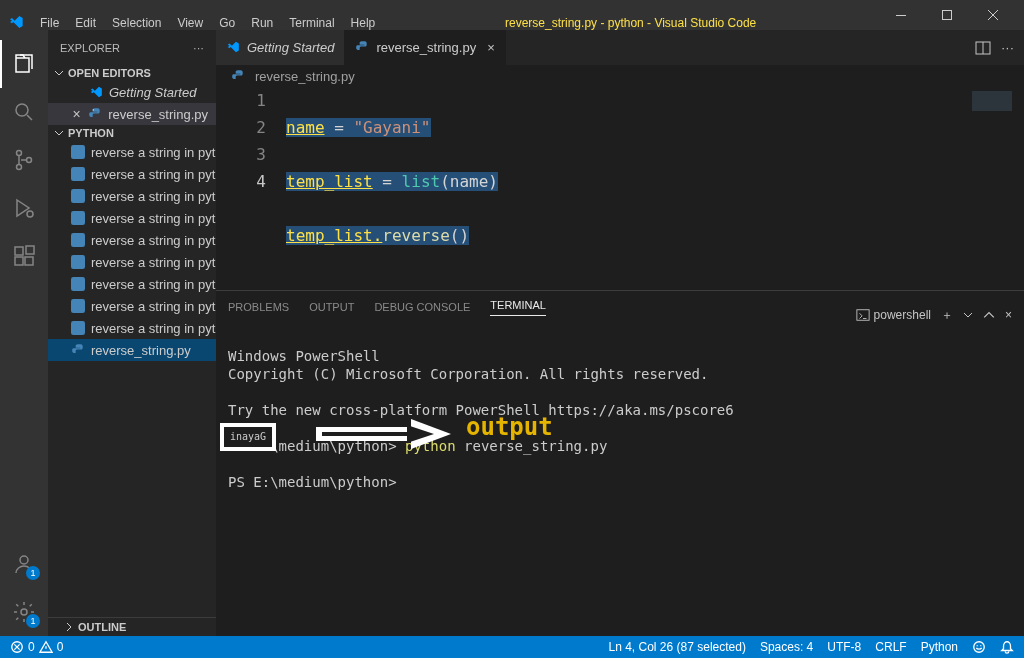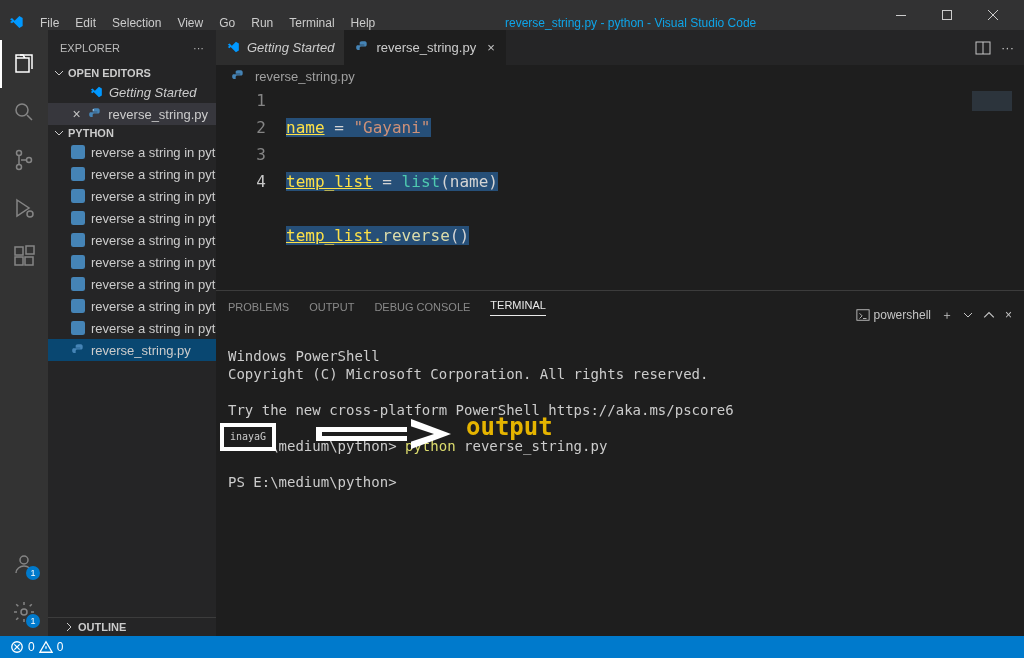--- a/index.html
+++ b/index.html
@@ -19,21 +19,21 @@
       height: 30px;
       background: #323233;
       display: flex;
       align-items: flex-end;
       padding: 0 8px;
       color: #cccccc;
     }
     .titlebar .logo { width: 16px; height: 16px; margin-right: 8px; }
     .menu { display: flex; }
     .menu-item { padding: 0 8px; cursor: pointer; font-size: 12px; }
-    .titlebar .title { flex: 1; text-align: center; font-size: 12px; color: #0ea5e9; }
+    .titlebar .title { flex: 1; text-align: center; font-size: 12px; color: #fde047; }
     .win-controls { display: flex; gap: 0; }
     .win-btn { width: 46px; height: 30px; display: flex; align-items: center; justify-content: center; cursor: pointer; }
     
     .main {
       flex: 1;
       display: flex;
       min-height: 0;
     }
     .activity-bar {
       width: 48px;
@@ -605,13 +605,31 @@
         <circle cx="8" cy="8" r="6"></circle>
         <path d="M5 5l6 6M11 5l-6 6"></path>
       </svg>
     <span>0</span>
     <svg width="14" height="14" viewBox="0 0 16 16" fill="none" stroke="#fff" stroke-width="1.5">
         <path d="M8 2l7 12H1z"></path>
         <path d="M8 7v3M8 12v0"></path>
       </svg>
     <span>0</span>
   </div>
+  <div class="status-right">
+    <div class="status-item">Ln 4, Col 26 (87 selected)</div>
+    <div class="status-item">Spaces: 4</div>
+    <div class="status-item">UTF-8</div>
+    <div class="status-item">CRLF</div>
+    <div class="status-item">Python</div>
+    <div class="status-item">
+        <svg width="14" height="14" viewBox="0 0 16 16" fill="none" stroke="#fff" stroke-width="1.5">
+          <circle cx="8" cy="8" r="6"></circle>
+          <path d="M5 9c1 2 5 2 6 0M6 6v1M10 6v1"></path>
+        </svg>
+      </div>
+    <div class="status-item">
+        <svg width="14" height="14" viewBox="0 0 16 16" fill="none" stroke="#fff" stroke-width="1.5">
+          <path d="M8 2c2 0 4 2 4 5v3l2 2H2l2-2V7c0-3 2-5 4-5zM6 13c0 1 1 2 2 2s2-1 2-2"></path>
+        </svg>
+      </div>
+  </div>
 </div>
 
 </body></html>

